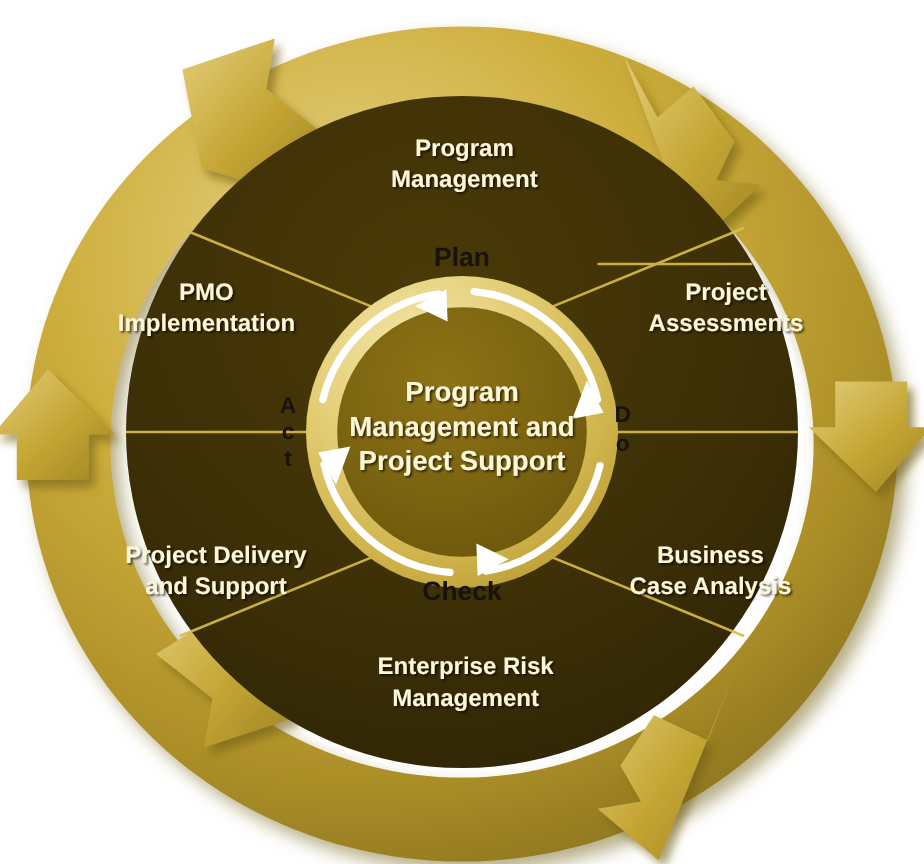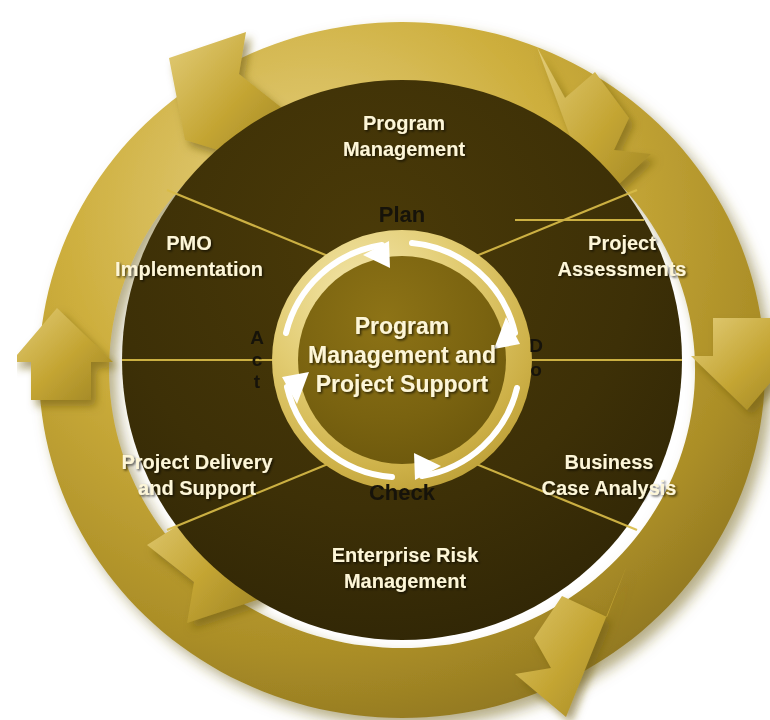--- a/index.html
+++ b/index.html
@@ -11,21 +11,20 @@
     width: 770px;
     height: 720px;
     overflow: hidden;
     font-family: "Liberation Sans", sans-serif;
   }
   #diagram-root {
     position: relative;
     width: 674px;
     height: 720px;
     background: #ffffff;
-    padding-left: 17px;
   }
   svg.wheel {
     display: block;
     width: 770px;
     height: 720px;
   }
   .seg-label {
     font-family: "Liberation Sans", sans-serif;
     font-weight: bold;
     font-size: 20px;

